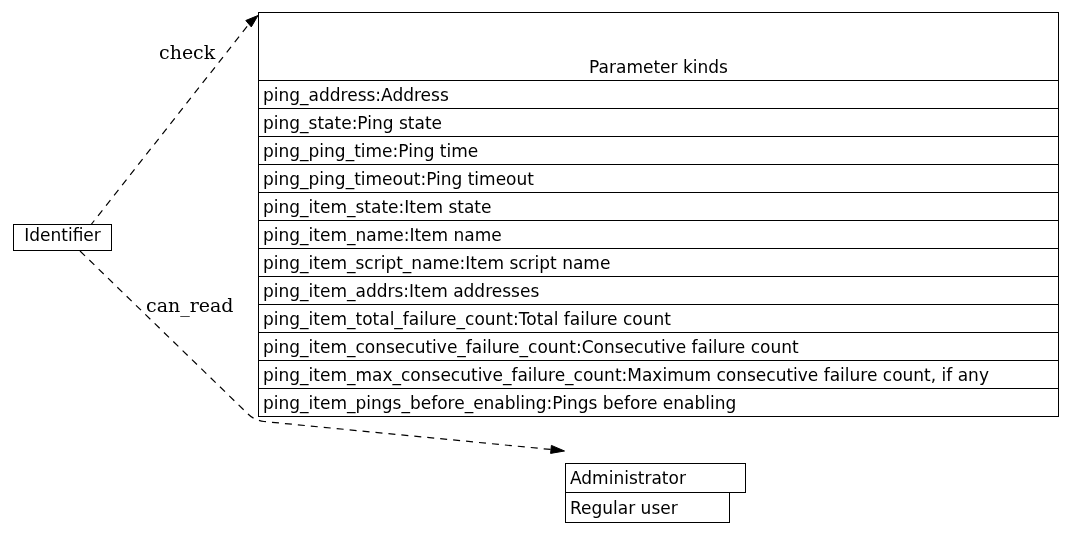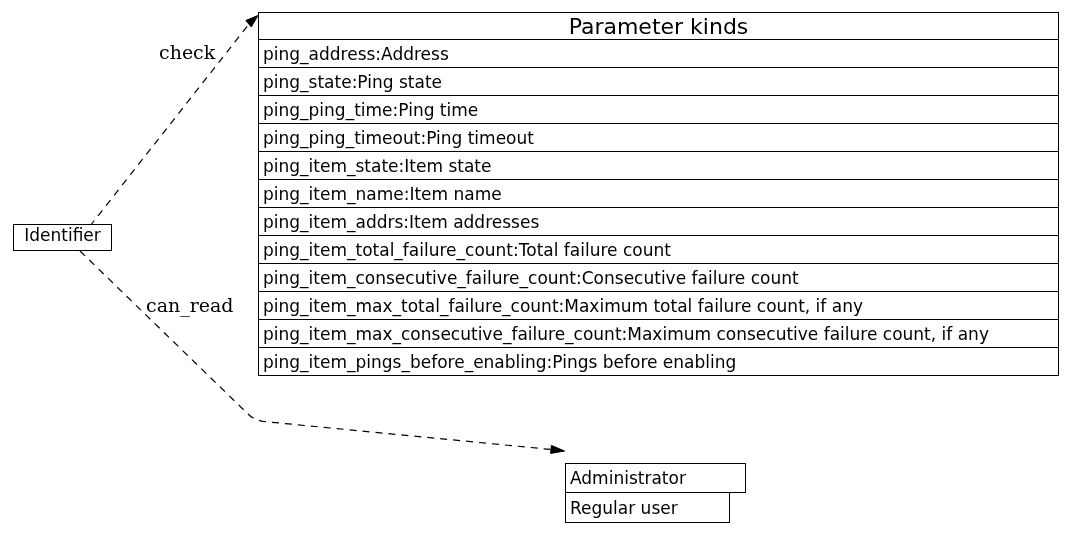--- a/index.html
+++ b/index.html
@@ -62,22 +62,23 @@
     width: 801px;
     box-sizing: border-box;
     border: 1px solid #000000;
     background: #ffffff;
   }
   .pt-header {
     height: 26px;
     display: flex;
     align-items: center;
     justify-content: center;
-    font-size: 22px;
+    font-size: 17px;
     white-space: nowrap;
+    margin-top: 41px;
   }
   .pt-row {
     height: 28px;
     box-sizing: border-box;
     border-top: 1px solid #000000;
     display: flex;
     align-items: center;
     padding-left: 4px;
     font-size: 17px;
     white-space: nowrap;
@@ -119,24 +120,24 @@
   </div>
 
   <div class="param-table">
     <div class="pt-header">Parameter kinds</div>
     <div class="pt-row">ping_address:Address</div>
     <div class="pt-row">ping_state:Ping state</div>
     <div class="pt-row">ping_ping_time:Ping time</div>
     <div class="pt-row">ping_ping_timeout:Ping timeout</div>
     <div class="pt-row">ping_item_state:Item state</div>
     <div class="pt-row">ping_item_name:Item name</div>
+    <div class="pt-row">ping_item_script_name:Item script name</div>
     <div class="pt-row">ping_item_addrs:Item addresses</div>
     <div class="pt-row">ping_item_total_failure_count:Total failure count</div>
     <div class="pt-row">ping_item_consecutive_failure_count:Consecutive failure count</div>
-    <div class="pt-row">ping_item_max_total_failure_count:Maximum total failure count, if any</div>
     <div class="pt-row">ping_item_max_consecutive_failure_count:Maximum consecutive failure count, if any</div>
     <div class="pt-row">ping_item_pings_before_enabling:Pings before enabling</div>
   </div>
 
   <div class="user-cell user-row-1">Administrator</div>
   <div class="user-cell user-row-2">Regular user</div>
 
 </div>
 
 </body></html>

